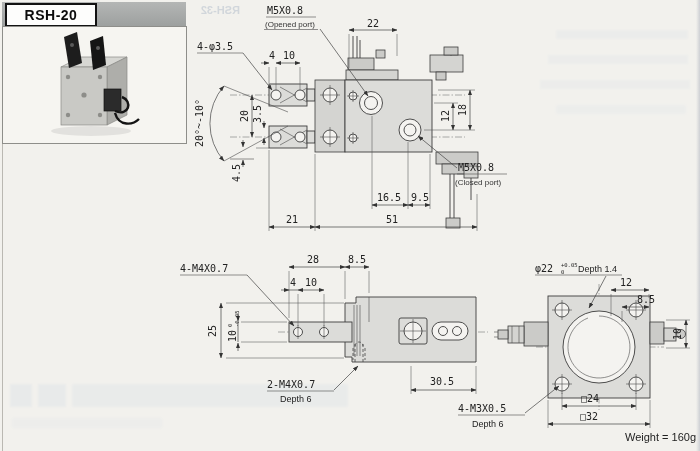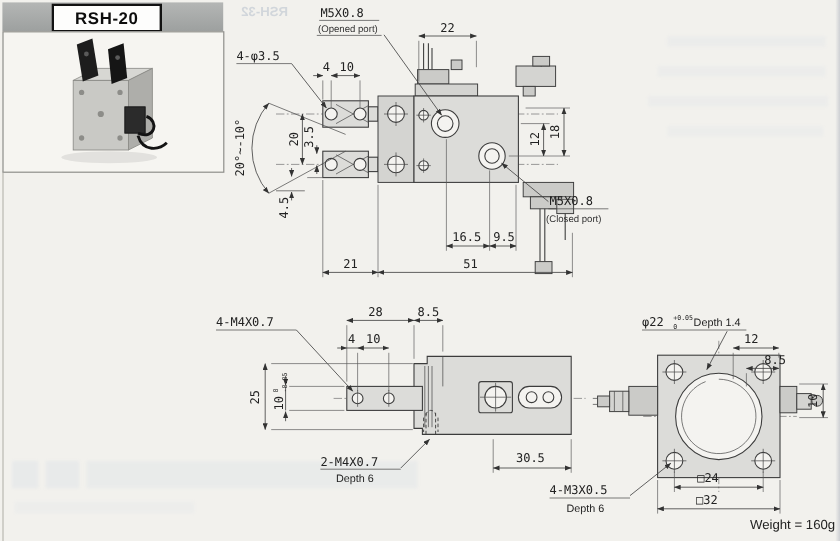--- a/index.html
+++ b/index.html
@@ -5,21 +5,21 @@
   html,body{margin:0;padding:0;}
   body{width:700px;height:451px;position:relative;overflow:hidden;
        background:#f2f1ed;font-family:"Liberation Sans",sans-serif;}
   .left-rule{position:absolute;left:2px;top:142px;width:1px;height:309px;background:#bab8b2;}
   .right-edge{position:absolute;right:0;top:0;width:4px;height:100%;
        background:linear-gradient(to right,rgba(0,0,0,0),rgba(110,120,145,0.28));}
   .title-bar{position:absolute;left:2px;top:2px;width:184px;height:24px;
        background:linear-gradient(#b4b6b5,#9da09f);}
   .title-box{position:absolute;left:5px;top:3px;width:88px;height:20px;background:#fdfdfc;
        border:2px solid #121212;display:flex;align-items:center;justify-content:center;
-       font-weight:bold;font-size:14px;letter-spacing:.5px;color:#0c0c0c;margin-left:38px;}
+       font-weight:bold;font-size:14px;letter-spacing:.5px;color:#0c0c0c;}
   .photo-box{position:absolute;left:2px;top:26px;width:183px;height:116px;
        background:#f6f5f1;border:1px solid #8e8e8a;}
   .ghost-model{position:absolute;left:190px;top:4px;width:50px;font-weight:bold;font-size:11px;
        color:#aab6c6;opacity:.45;transform:scaleX(-1);filter:blur(.4px);}
   .bleed{position:absolute;background:#c3cfe0;filter:blur(1.3px);}
   svg text{font-family:"DejaVu Sans Mono","Liberation Mono",monospace;fill:#222;}
   text.dt{font-size:10px;}
   text.cap{font-family:"Liberation Sans",sans-serif;font-size:8px;fill:#333;}
   text.dep{font-family:"Liberation Sans",sans-serif;font-size:9px;fill:#222;}
   text.tol{font-size:5.5px;}

